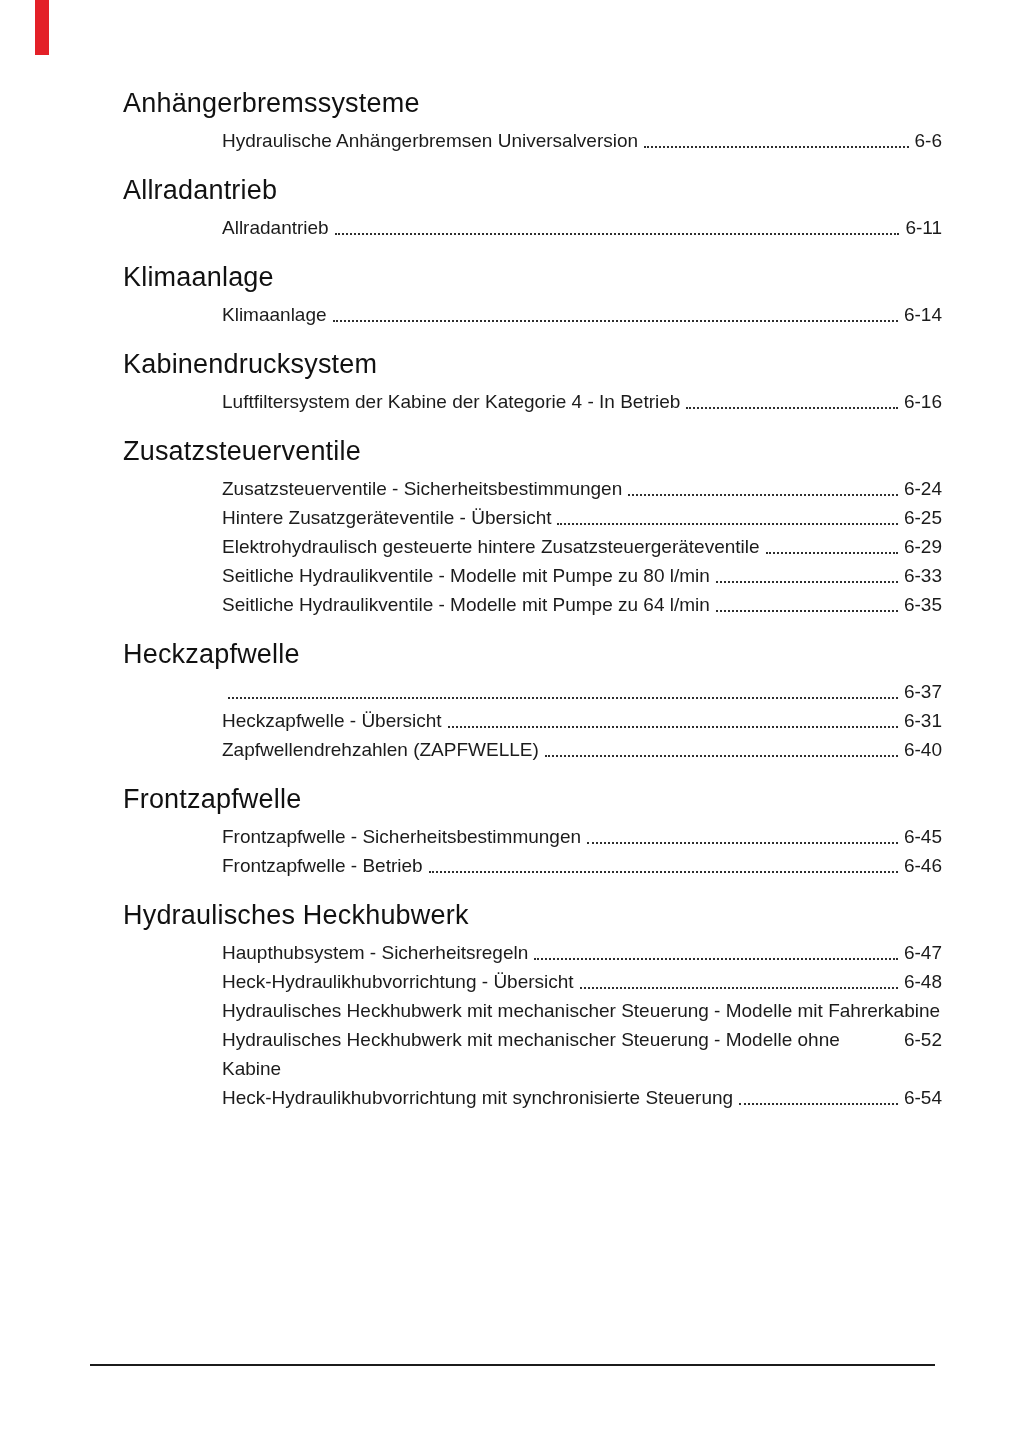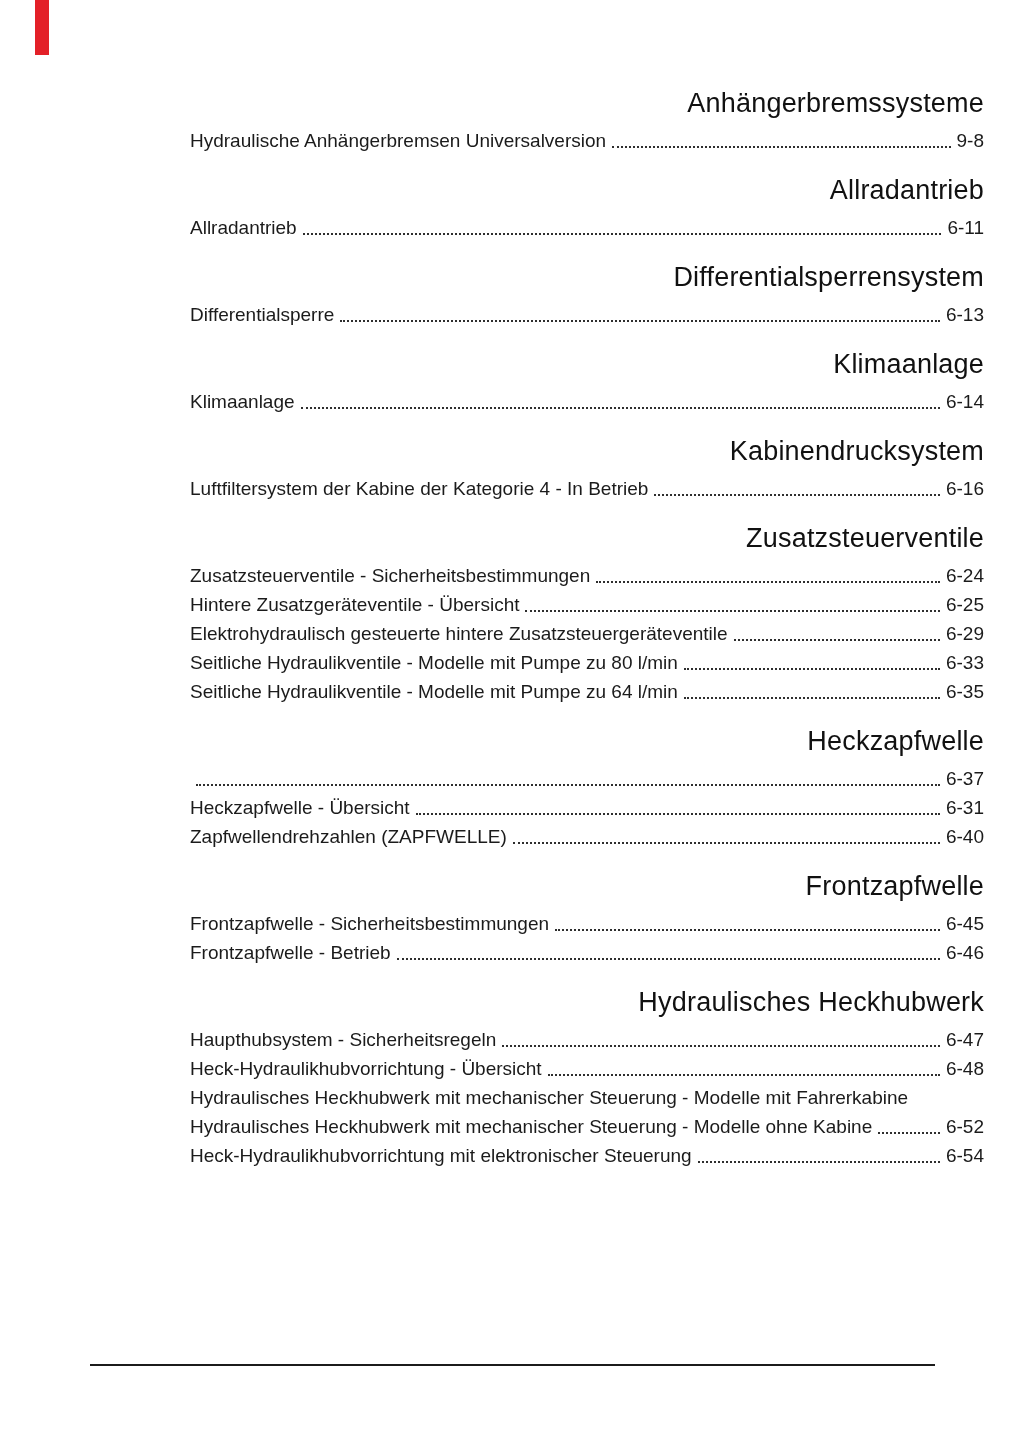--- a/index.html
+++ b/index.html
@@ -17,41 +17,41 @@
   }
   .red-mark {
     position: absolute;
     top: 0;
     left: 35px;
     width: 14px;
     height: 55px;
     background: #e32028;
   }
   .toc {
-    padding: 86px 40px 0 123px;
-    text-align: right;
+    padding: 86px 82px 0 123px;
   }
   .section {
     margin-bottom: 18px;
   }
   .section-title {
     font-size: 27px;
     font-weight: 400;
     line-height: 34px;
     margin: 0 0 6px 0;
     color: #111;
     letter-spacing: 0.2px;
   }
   .entries {
     margin-left: 67px;
     font-size: 19px;
   }
   .row {
     display: flex;
     line-height: 29px;
+    margin-left: 32px;
   }
   .label {
     white-space: normal;
   }
   .dots {
     flex: 1 1 auto;
     min-width: 0;
     border-bottom: 2px dotted #2e2e2e;
     margin: 0 6px 7px 6px;
   }
@@ -71,45 +71,35 @@
 
 <div class="red-mark"></div>
 
 <div class="toc">
     <div class="section">
       <h2 class="section-title">Anhängerbremssysteme</h2>
       <div class="entries">
         <div class="row">
           <span class="label">Hydraulische Anhängerbremsen Universalversion</span>
           <span class="dots"></span>
-          <span class="pagenum">9-8</span>
+          <span class="pagenum">6-6</span>
         </div>
       </div>
     </div>
     <div class="section">
       <h2 class="section-title">Allradantrieb</h2>
       <div class="entries">
         <div class="row">
           <span class="label">Allradantrieb</span>
           <span class="dots"></span>
           <span class="pagenum">6-11</span>
         </div>
       </div>
     </div>
     <div class="section">
-      <h2 class="section-title">Differentialsperrensystem</h2>
-      <div class="entries">
-        <div class="row">
-          <span class="label">Differentialsperre</span>
-          <span class="dots"></span>
-          <span class="pagenum">6-13</span>
-        </div>
-      </div>
-    </div>
-    <div class="section">
       <h2 class="section-title">Klimaanlage</h2>
       <div class="entries">
         <div class="row">
           <span class="label">Klimaanlage</span>
           <span class="dots"></span>
           <span class="pagenum">6-14</span>
         </div>
       </div>
     </div>
     <div class="section">
@@ -201,21 +191,21 @@
         </div>
         <div class="row">
           <span class="label">Hydraulisches Heckhubwerk mit mechanischer Steuerung - Modelle mit Fahrerkabine</span>
         </div>
         <div class="row">
           <span class="label">Hydraulisches Heckhubwerk mit mechanischer Steuerung - Modelle ohne Kabine</span>
           <span class="dots"></span>
           <span class="pagenum">6-52</span>
         </div>
         <div class="row">
-          <span class="label">Heck-Hydraulikhubvorrichtung mit elektronischer Steuerung</span>
+          <span class="label">Heck-Hydraulikhubvorrichtung mit synchronisierte Steuerung</span>
           <span class="dots"></span>
           <span class="pagenum">6-54</span>
         </div>
       </div>
     </div>
   </div>
 
 <div class="bottom-rule"></div>
 
 </body></html>

